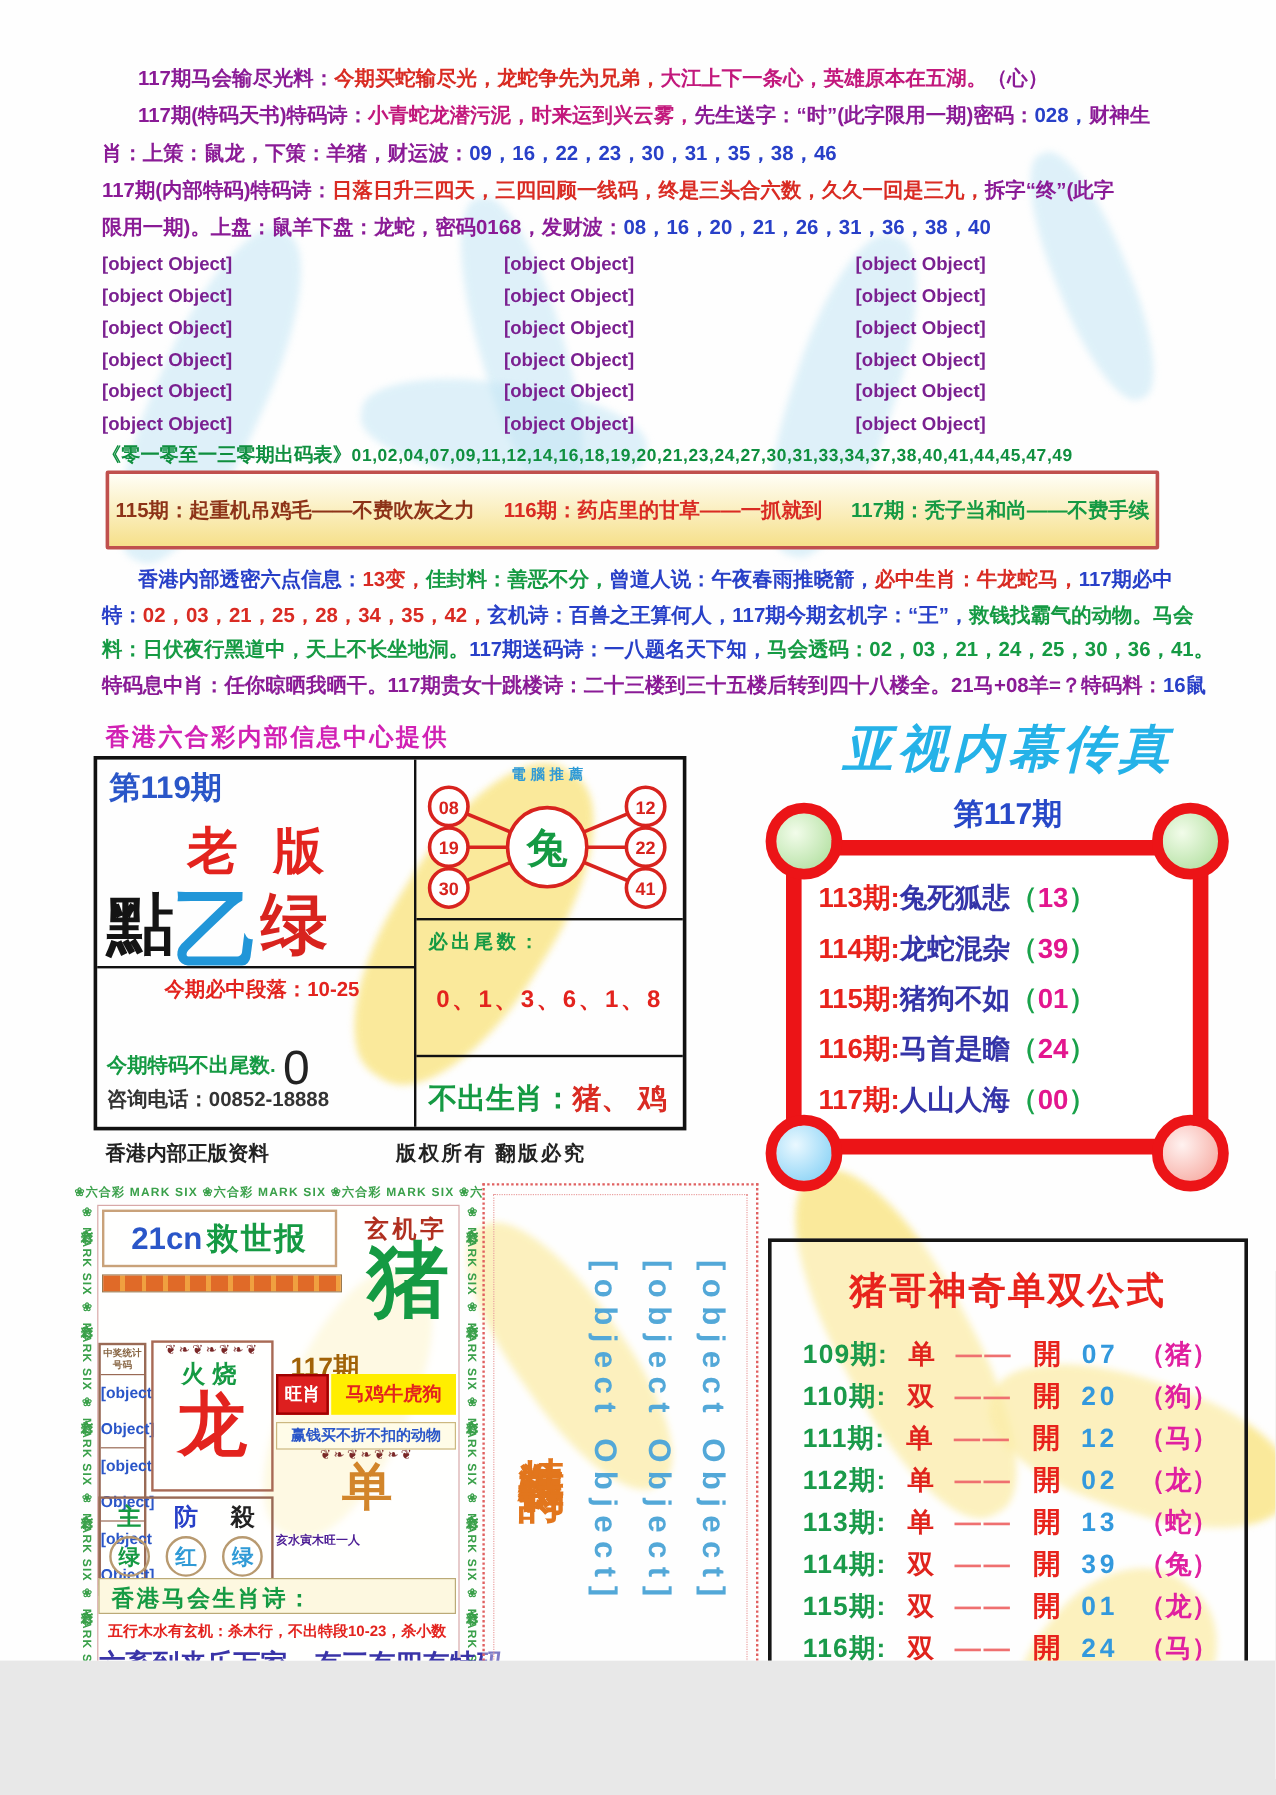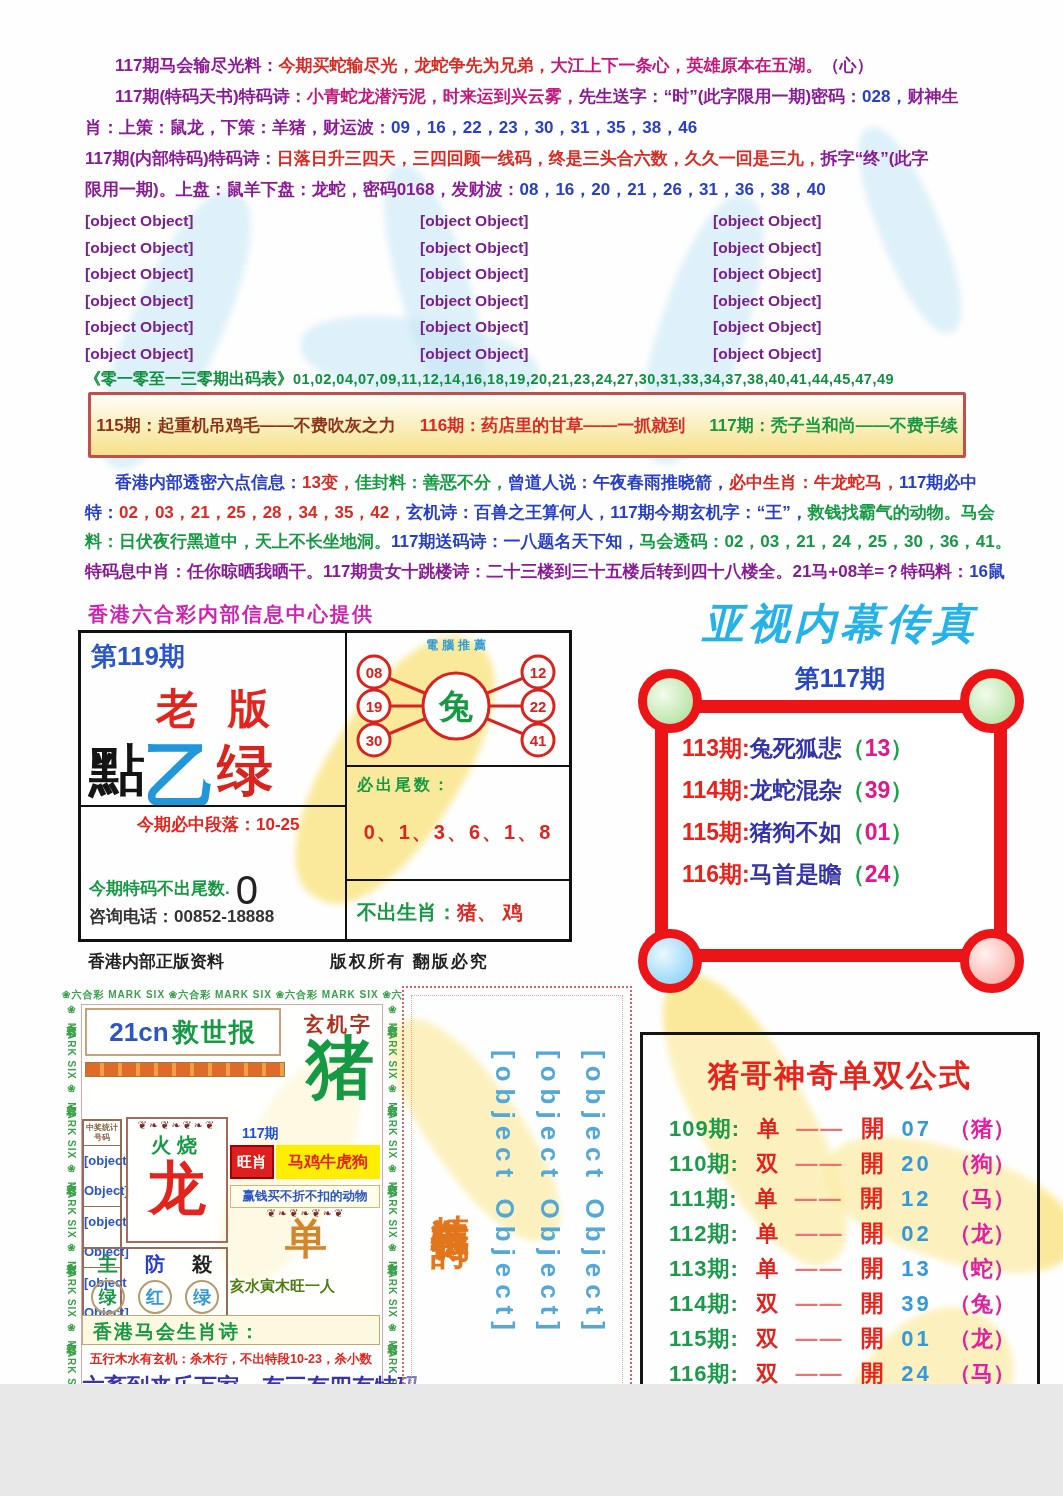--- a/index.html
+++ b/index.html
@@ -49,21 +49,21 @@
   .musthit{position:absolute;left:8px;top:180px;font-size:17px;color:#e3231e;margin-left:48px;}
   .notail{position:absolute;left:8px;top:212px;font-size:17px;color:#159a43;margin-top:23px;}
   .notail .zero{font-size:40px;color:#222;vertical-align:-10px;margin-left:6px;font-weight:normal;}
   .phone{position:absolute;left:8px;top:272px;font-size:17px;color:#333;}
   .rc-box1{position:absolute;left:0;right:0;top:0;height:132px;}
   .diag-title{text-align:center;font-size:12px;color:#2f9ad6;letter-spacing:4px;padding-top:4px;}
   .rc-box2{position:absolute;left:0;right:0;top:132px;height:114px;border-top:2px solid #111;}
   .tails-label{position:absolute;left:10px;top:8px;font-size:16px;color:#159a43;letter-spacing:3px;}
   .tails{position:absolute;left:0;width:100%;top:52px;text-align:center;font-size:20px;color:#e3231e;letter-spacing:2px;}
   .rc-box3{position:absolute;left:0;right:0;top:246px;bottom:0;border-top:2px solid #111;}
-  .nozo{position:absolute;left:10px;top:18px;font-size:20px;}
+  .nozo{position:absolute;left:10px;top:18px;font-size:24px;}
   .card-foot-l{left:88px;top:950px;font-size:17px;color:#222;}
   .card-foot-r{left:330px;top:950px;font-size:17px;color:#222;letter-spacing:2px;}
   
   .atv-title{left:630px;top:596px;width:420px;text-align:center;font-size:42px;color:#25b2e8;
     font-family:"DejaVu Serif",serif;font-style:italic;letter-spacing:4px;}
   .issue117{left:640px;top:662px;width:400px;text-align:center;font-size:25px;color:#2748c8;}
   .red-frame{left:655px;top:700px;width:352px;height:262px;border:13px solid #ec1417;border-radius:8px;background:#fff;}
   .corner{position:absolute;width:64px;height:64px;border-radius:50%;border:9px solid #ec1417;z-index:3;}
   .cn-tl{left:-30px;top:-44px;background:radial-gradient(circle at 35% 35%,#f2fcea,#a9dc96);}
   .cn-tr{right:-30px;top:-44px;background:radial-gradient(circle at 35% 35%,#f2fcea,#a9dc96);}
@@ -89,21 +89,21 @@
   .gc-inner{position:absolute;inset:19px;border:1px solid #d8a8a8;background:rgba(255,255,254,.55);}
   .paper-box{position:absolute;left:3px;top:3px;width:196px;height:48px;border:2px solid #c9a27a;
     display:flex;align-items:center;justify-content:center;font-size:26px;}
   .paper-box .p1{color:#2a56c8;margin-right:4px;}
   .paper-box .p2{color:#159a43;letter-spacing:2px;}
   .xuanji-label{position:absolute;left:222px;top:6px;font-size:20px;color:#b03020;letter-spacing:3px;}
   .zhu-char{position:absolute;left:224px;top:28px;font-size:68px;color:#159a43;line-height:1;}
   .mini-table{position:absolute;left:3px;top:57px;width:200px;border:1.5px solid #9a7a50;}
   .mt-head{height:13px;background:repeating-linear-gradient(90deg,#e06a28 0 14px,#f0a040 14px 18px);}
   .mt-row{display:grid;grid-template-columns:62px 44px 44px 46px;}
-  .issue-117g{position:absolute;left:160px;top:120px;font-size:14px;color:#1d4ed8;}
+  .issue-117g{position:absolute;left:160px;top:120px;font-size:22px;color:#a16207;}
   .wangxiao-box{position:absolute;left:148px;top:140px;width:44px;height:34px;background:#dd1f1f;border:2px solid #a00000;
     color:#fff;font-size:15px;display:flex;align-items:center;justify-content:center;}
   .wx-animals{position:absolute;left:194px;top:140px;width:104px;height:34px;background:#ffee00;color:#e3231e;
     font-size:16px;display:flex;align-items:center;justify-content:center;}
   .win-line{position:absolute;left:148px;top:180px;width:150px;font-size:12.5px;color:#2a56c8;background:#fffce8;
     border:1px solid #ccb880;padding:2px 0;text-align:center;white-space:nowrap;}
   .stat-col{position:absolute;left:0px;top:114px;width:40px;border:2px solid #996a55;text-align:center;}
   .stat-head{font-size:8px;color:#886644;line-height:10px;padding:2px 0;border-bottom:1px solid #996a55;filter:blur(.3px);}
   .stat-cell{font-size:13px;color:#2a56c8;line-height:30px;border-bottom:1px solid #996a55;}
   .stat-cell:last-child{border-bottom:none;}
@@ -111,21 +111,21 @@
   .garland{font-size:11px;color:#7a2828;line-height:13px;overflow:hidden;white-space:nowrap;letter-spacing:2px;font-weight:normal;}
   .huoshao{font-size:20px;color:#159a43;letter-spacing:6px;}
   .long-char{font-size:58px;color:#e3231e;line-height:1;}
   .zfs-box{position:absolute;left:0px;top:242px;width:146px;height:74px;border:2px solid #996a55;text-align:center;}
   .zfs-row1{display:flex;justify-content:space-around;font-size:20px;padding-top:2px;}
   .zfs-row2{display:flex;justify-content:space-around;margin-top:2px;}
   .zfs-circle{width:34px;height:34px;border:2px solid #b89a70;border-radius:50%;font-size:18px;line-height:31px;}
   .dan-frame{position:absolute;left:150px;top:202px;width:148px;height:64px;text-align:center;}
   .dan-frame .garland{position:absolute;top:0;left:0;right:0;}
   .dan-char{font-size:42px;color:#d2852a;line-height:64px;}
-  .dan-line{position:absolute;left:148px;top:272px;width:152px;font-size:15px;color:#4d7c0f;white-space:nowrap;}
+  .dan-line{position:absolute;left:148px;top:272px;width:152px;font-size:10px;color:#4c1d95;white-space:nowrap;}
   .gc-band{position:absolute;left:0;top:310px;width:298px;height:30px;background:#fdf8e0;border:1px solid #bbaa77;
     font-size:19px;color:#159a43;letter-spacing:2px;padding:3px 0 0 10px;}
   .gc-redline{position:absolute;left:0;top:346px;width:298px;text-align:center;font-size:12.5px;color:#e3231e;white-space:nowrap;}
   .gc-bigline{position:absolute;left:0;top:366px;width:298px;text-align:center;font-size:22.5px;color:#3a34a8;white-space:nowrap;}
   
   .formula-card{left:640px;top:1032px;width:400px;height:424px;border:3px solid #151515;background:rgba(255,255,255,.35);}
   .f-title{position:absolute;left:0;top:20px;width:100%;text-align:center;font-size:31px;color:#e8231c;
     font-family:"DejaVu Serif",serif;letter-spacing:2px;}
   .f-rows{position:absolute;left:26px;right:22px;top:78px;}
   .f-row{display:flex;justify-content:space-between;align-items:baseline;height:35px;font-size:22px;}
@@ -292,20 +292,21 @@
       <div class="results">
 
           <div><span class="ri">113期:</span><span class="rw">兔死狐悲</span><span class="rp">（</span><span class="rn">13</span><span class="rp">）</span></div>
 
           <div><span class="ri">114期:</span><span class="rw">龙蛇混杂</span><span class="rp">（</span><span class="rn">39</span><span class="rp">）</span></div>
 
           <div><span class="ri">115期:</span><span class="rw">猪狗不如</span><span class="rp">（</span><span class="rn">01</span><span class="rp">）</span></div>
 
           <div><span class="ri">116期:</span><span class="rw">马首是瞻</span><span class="rp">（</span><span class="rn">24</span><span class="rp">）</span></div>
 
+          <div><span class="ri">117期:</span><span class="rw">人山人海</span><span class="rp">（</span><span class="rn">00</span><span class="rp">）</span></div>
         </div>
     </div>
 
     <div class="abs green-card">
       <div class="gcb gcb-t">❀六合彩 MARK SIX ❀六合彩 MARK SIX ❀六合彩 MARK SIX ❀六合彩 MARK SIX ❀六合彩 MARK SIX ❀六合彩 MARK SIX </div>
       <div class="gcb gcb-b">❀六合彩 MARK SIX ❀六合彩 MARK SIX ❀六合彩 MARK SIX ❀六合彩 MARK SIX ❀六合彩 MARK SIX ❀六合彩 MARK SIX </div>
       <div class="gcb gcb-l">❀六合彩 MARK SIX ❀六合彩 MARK SIX ❀六合彩 MARK SIX ❀六合彩 MARK SIX ❀六合彩 MARK SIX ❀六合彩 MARK SIX </div>
       <div class="gcb gcb-r">❀六合彩 MARK SIX ❀六合彩 MARK SIX ❀六合彩 MARK SIX ❀六合彩 MARK SIX ❀六合彩 MARK SIX ❀六合彩 MARK SIX </div>
       <div class="gc-inner">
         <div class="paper-box">

